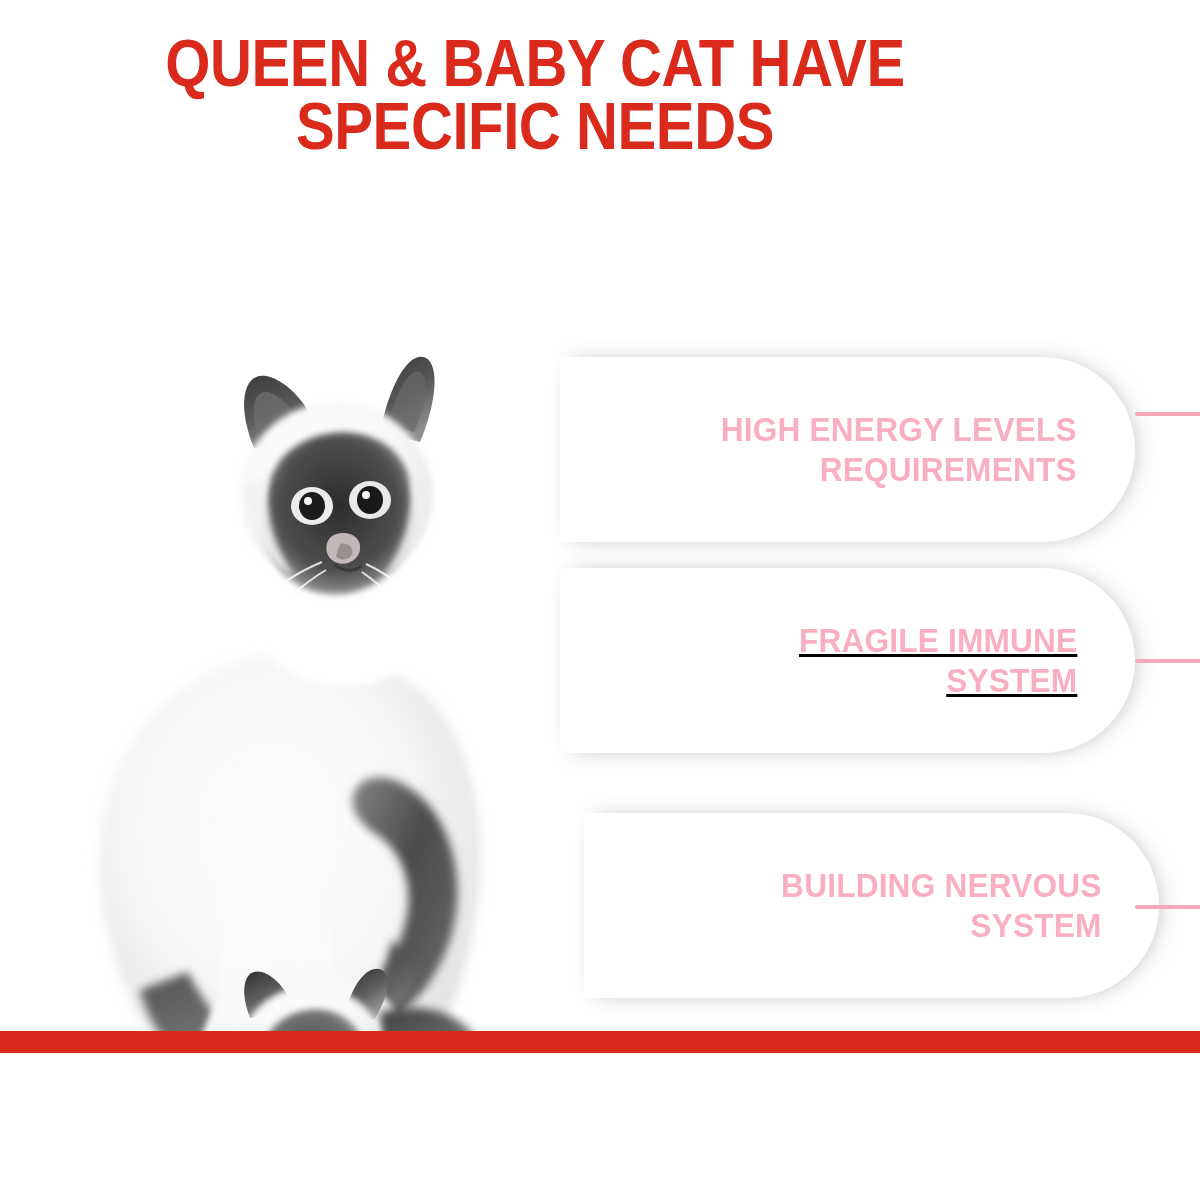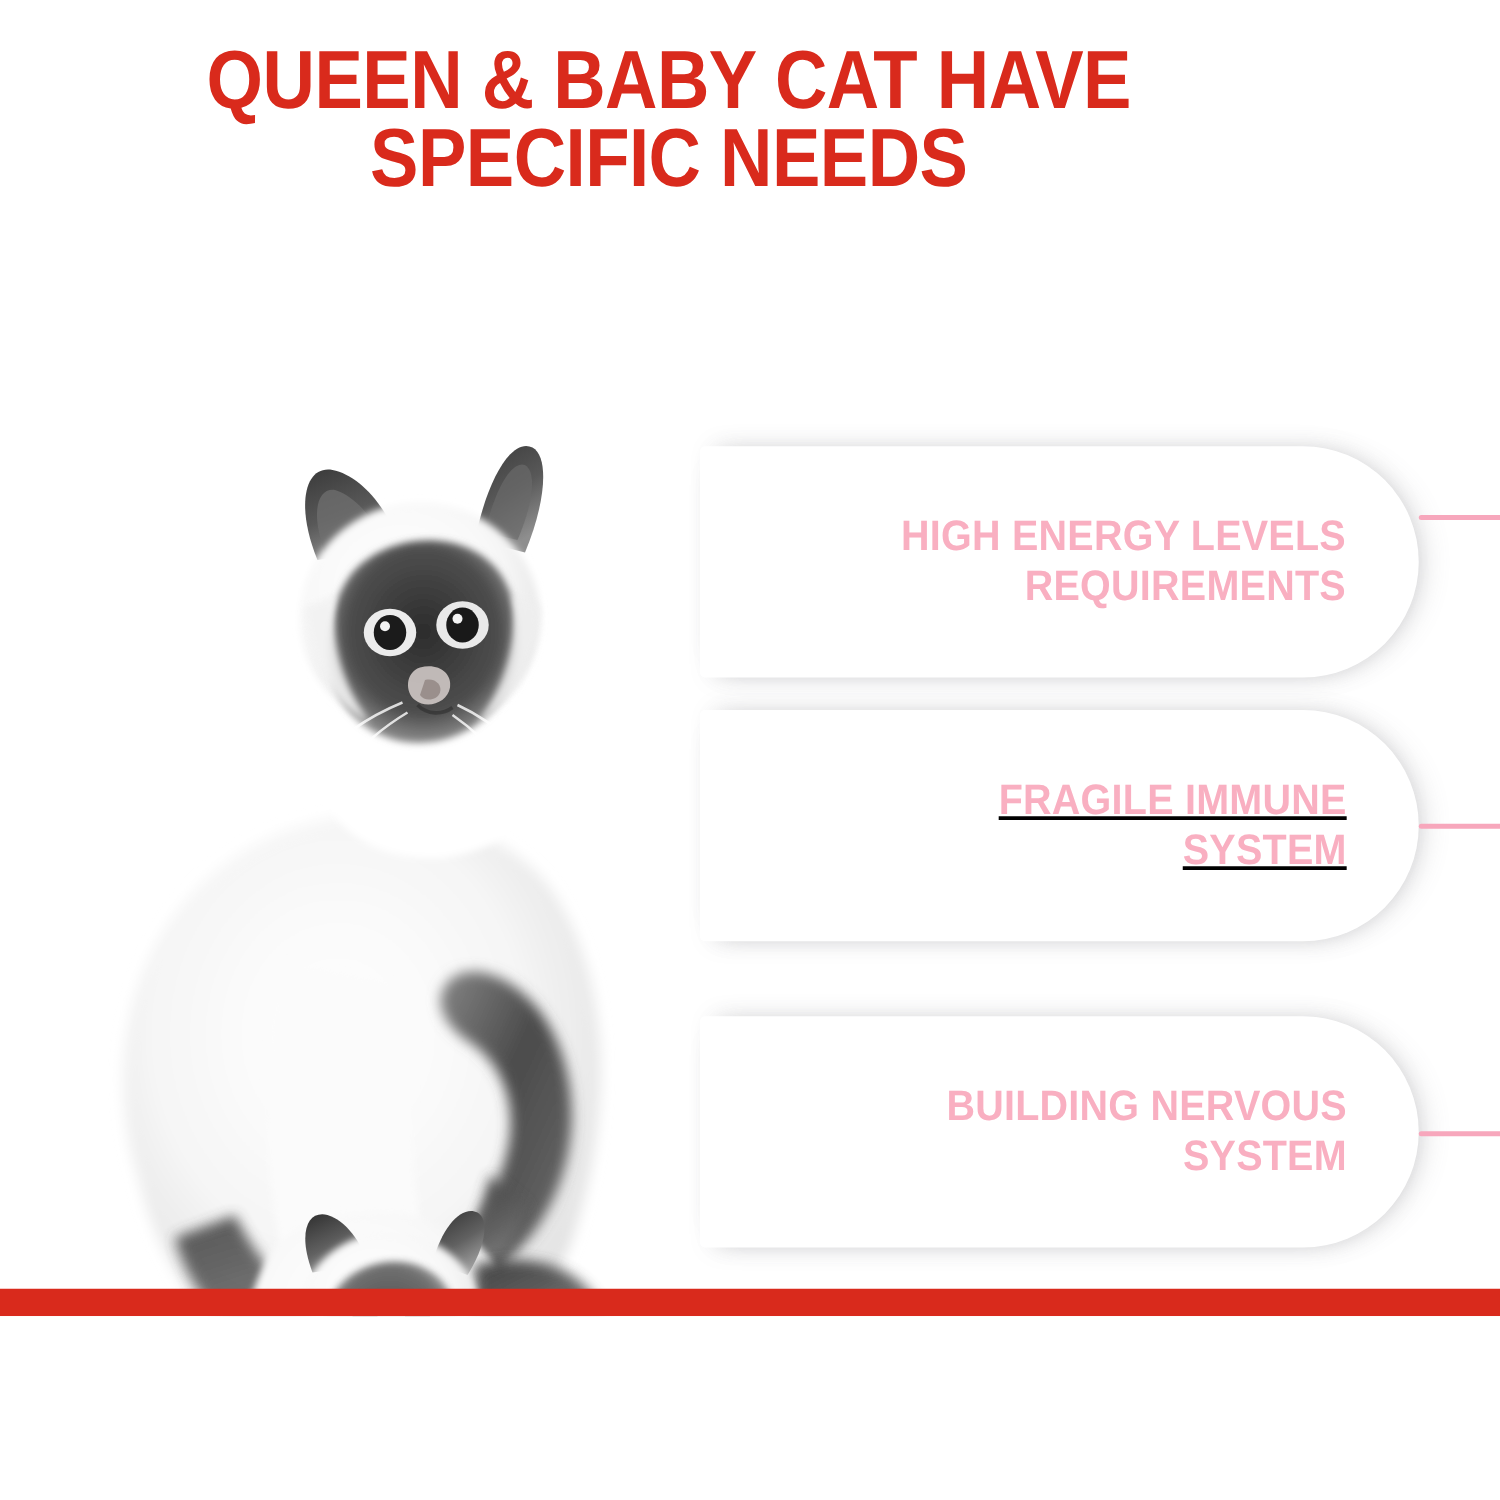--- a/index.html
+++ b/index.html
@@ -69,21 +69,21 @@
     font-size: 34px;
     line-height: 1.16;
     text-align: right;
     letter-spacing: 0.2px;
     transform: scaleX(0.93);
     transform-origin: 100% 50%;
     white-space: pre-line;
   }
   .card-1 { left: 560px; top: 321px; width: 575px; margin-top: 36px; }
   .card-2 { left: 560px; top: 568px; width: 575px; text-decoration: underline; }
-  .card-3 { left: 560px; top: 813px; width: 575px; }
+  .card-3 { left: 584px; top: 813px; width: 575px; }
 
   .connector {
     position: absolute;
     left: 1135px;
     width: 68px;
     height: 4px;
     background: #F7A7BC;
     border-radius: 2px;
   }
   .conn-1 { top: 412px; }

